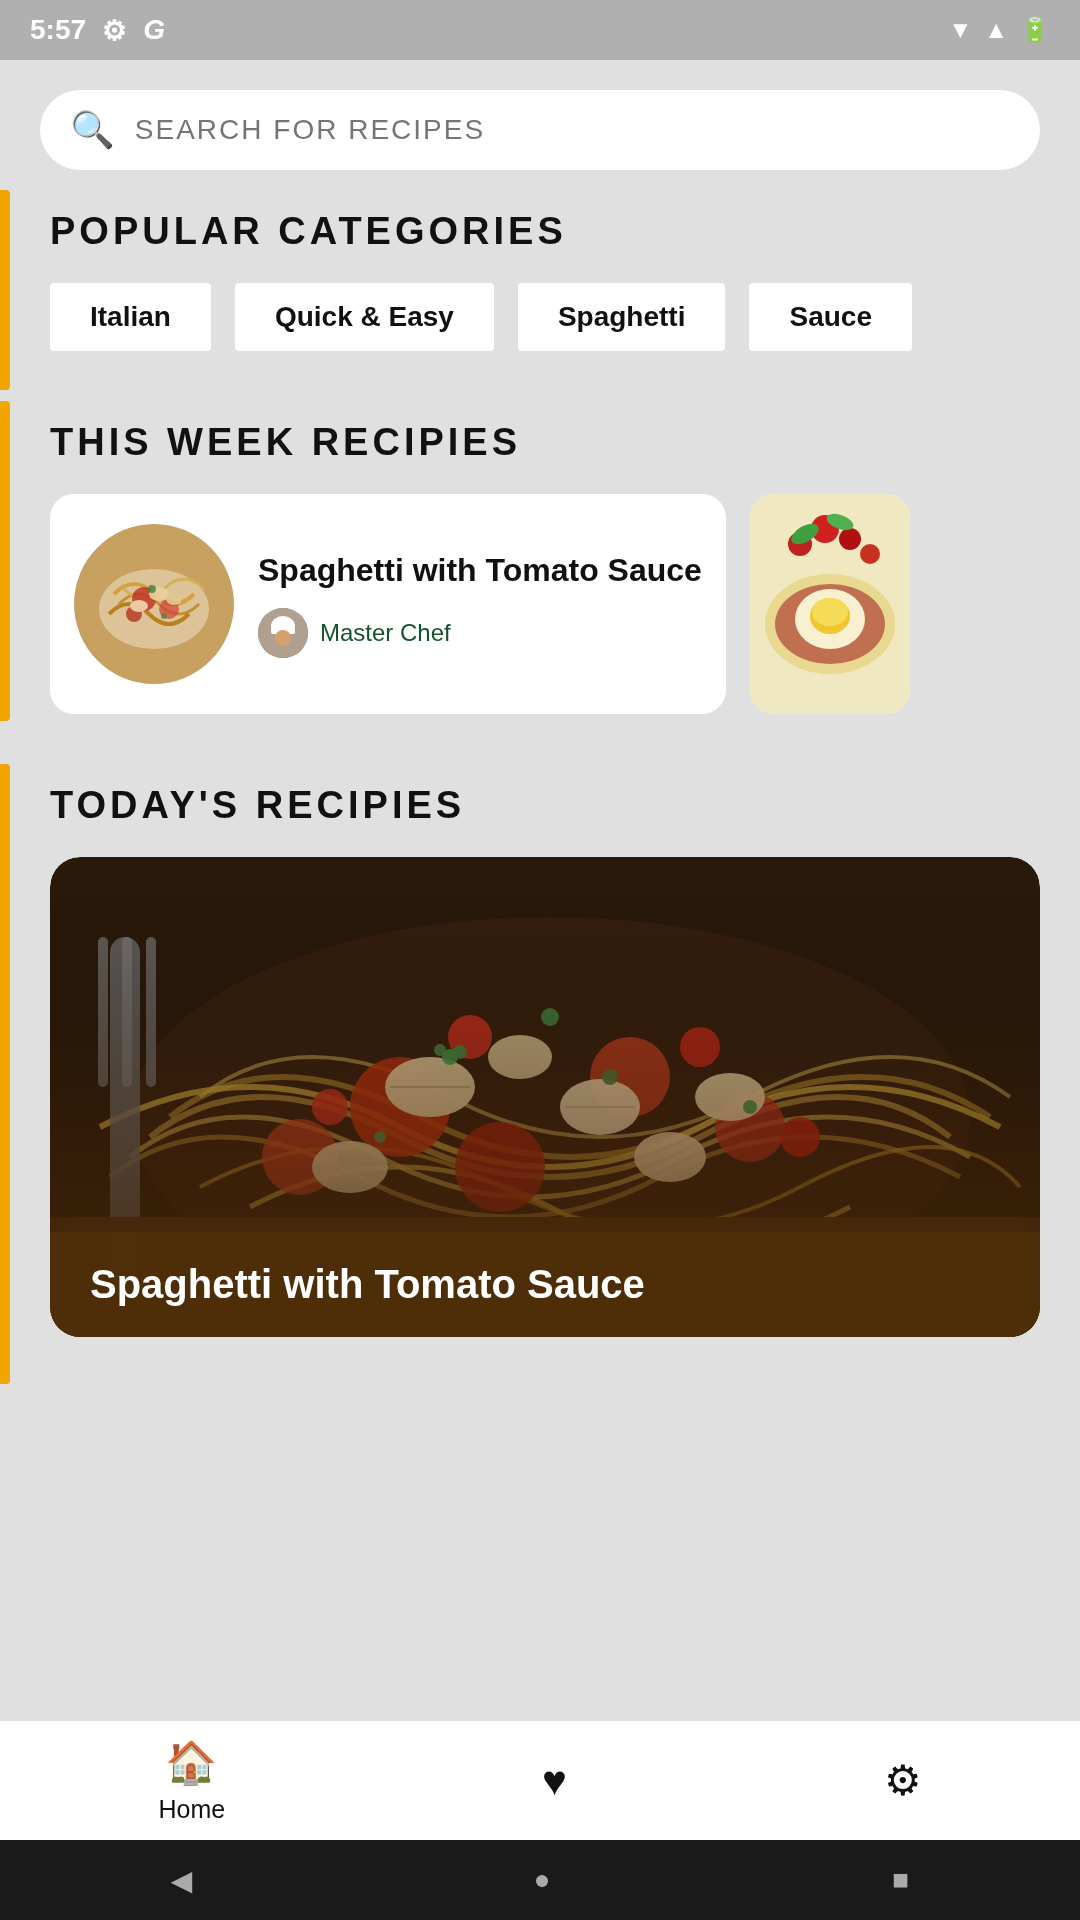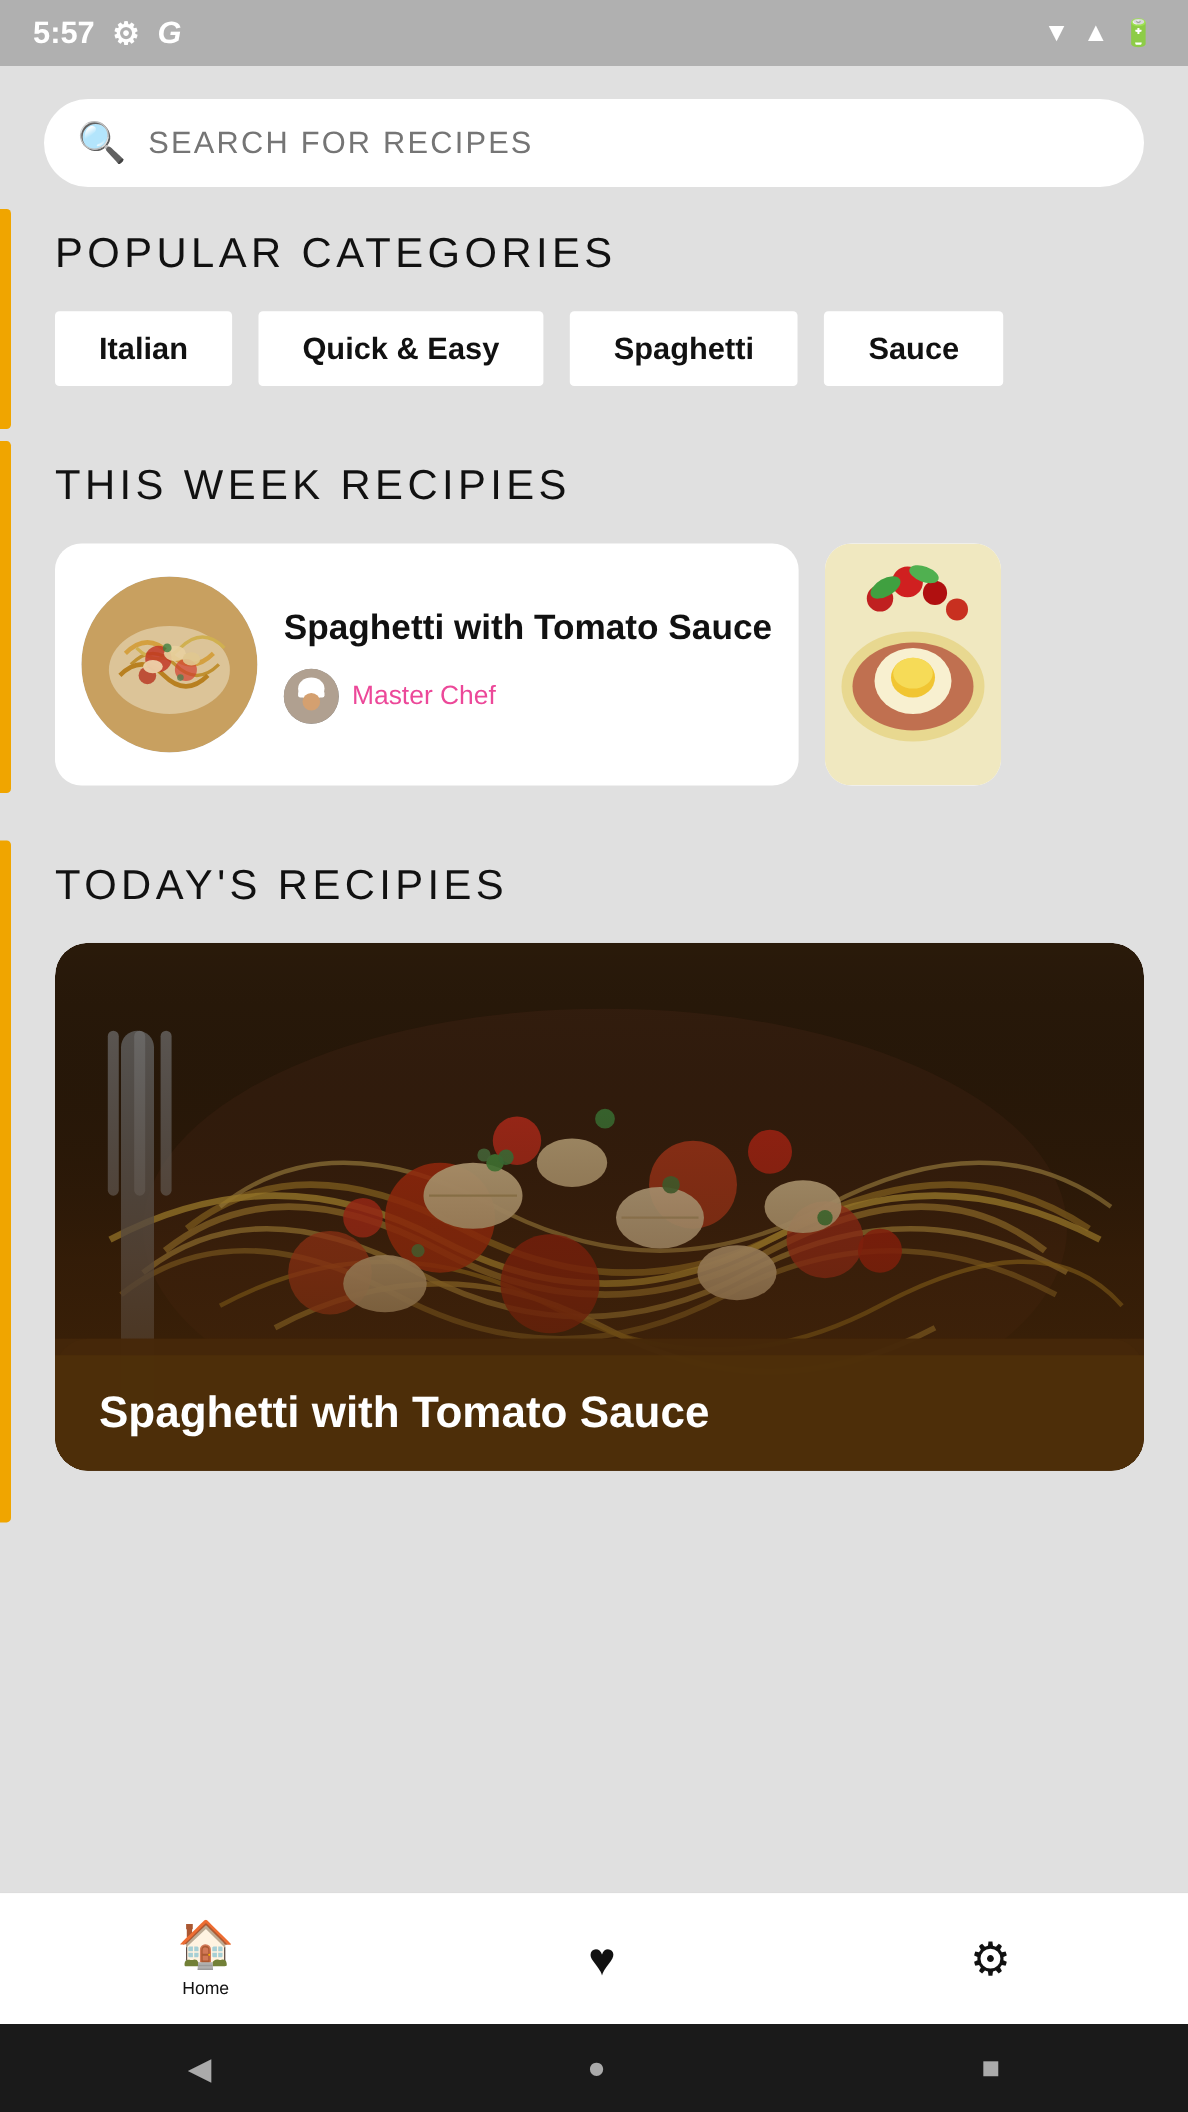--- a/index.html
+++ b/index.html
@@ -92,21 +92,21 @@
       position: absolute;
       left: 0;
       top: 0;
       width: 10px;
       background: #f0a500;
       border-radius: 0 4px 4px 0;
     }
 
     .section-header {
       font-size: 38px;
-      font-weight: normal;
+      font-weight: bold;
       letter-spacing: 4px;
       color: #111;
       padding: 20px 40px 20px 50px;
       text-transform: uppercase;
     }
 
     
     .categories-section {
       background: #e0e0e0;
       position: relative;
@@ -195,21 +195,21 @@
       border-radius: 50%;
       background: radial-gradient(circle at 40% 30%, #aaa, #666);
       flex-shrink: 0;
       display: flex;
       align-items: center;
       justify-content: center;
       font-size: 20px;
     }
     .chef-name {
       font-size: 24px;
-      color: #ec4899;
+      color: #14532d;
     }
 
     .week-card-partial {
       background: white;
       border-radius: 24px;
       min-width: 160px;
       height: 220px;
       flex-shrink: 0;
       overflow: hidden;
       display: flex;
@@ -266,21 +266,21 @@
       align-items: center;
       gap: 8px;
       cursor: pointer;
       padding: 10px 40px;
     }
     .nav-icon {
       font-size: 42px;
       color: #111;
     }
     .nav-label {
-      font-size: 16px;
+      font-size: 25px;
       color: #111;
     }
 
     
     .android-nav {
       height: 80px;
       background: #1a1a1a;
       display: flex;
       align-items: center;
       justify-content: space-around;

